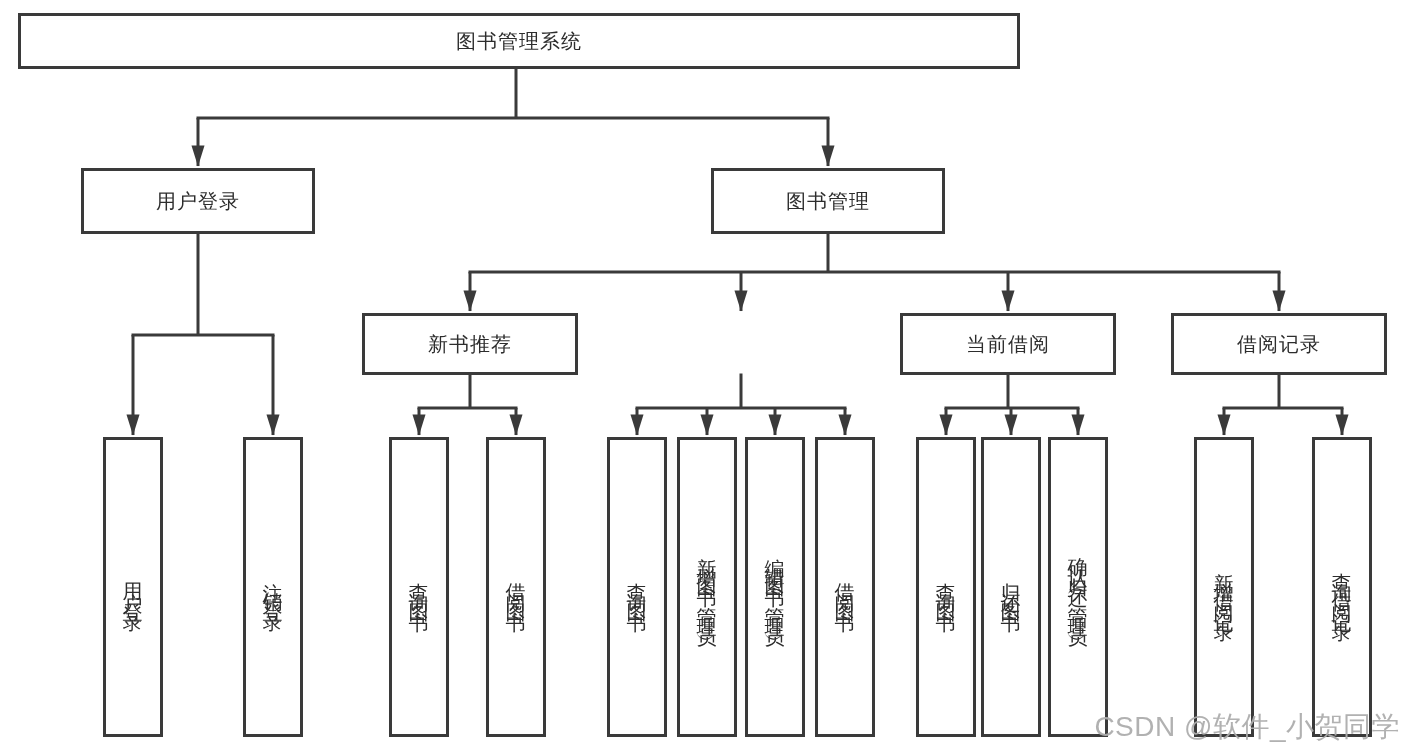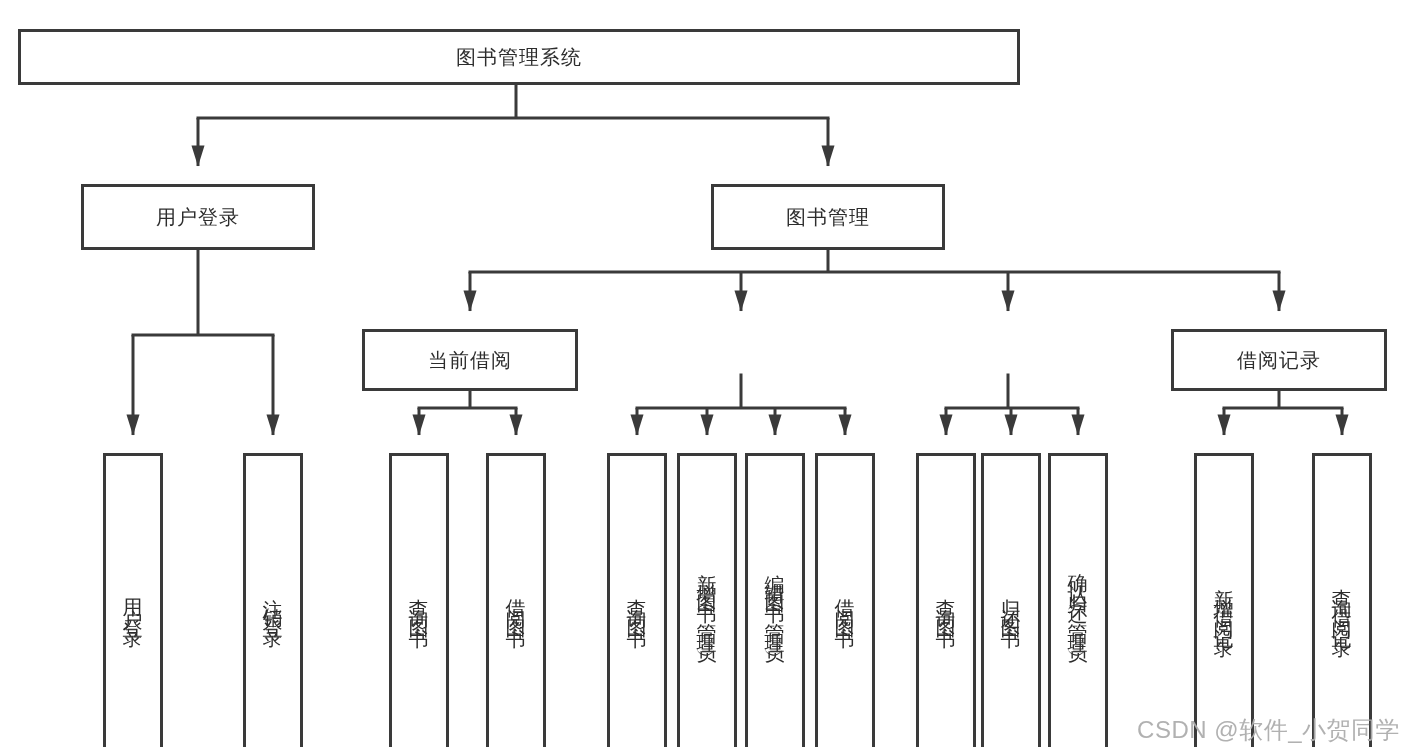--- a/index.html
+++ b/index.html
@@ -24,21 +24,20 @@
   .node {
     position: absolute;
     box-sizing: border-box;
     background: #ffffff;
     border: 3px solid #3a3a3a;
     display: flex;
     align-items: center;
     justify-content: center;
     z-index: 2;
     color: #2d2d2d;
-    margin-top: 16px;
   }
   .hnode {
     font-size: 20px;
     letter-spacing: 1px;
   }
   .root {
     left: 18px;
     top: 13px;
     width: 1002px;
     height: 56px;
@@ -65,21 +64,21 @@
     letter-spacing: 10px;
     line-height: 1;
     white-space: nowrap;
     color: #2d2d2d;
   }
   #watermark {
     position: absolute;
     right: 5px;
     bottom: 1px;
     z-index: 3;
-    font-size: 24px;
+    font-size: 28px;
     color: rgba(173, 173, 173, 0.95);
     letter-spacing: 0.5px;
     white-space: nowrap;
   }
   .wire {
     stroke: #3a3a3a;
     stroke-width: 3;
     fill: none;
     stroke-linecap: square;
   }
@@ -156,20 +155,23 @@
   </div>
 
   <div class="node lvl2 hnode" style="left:81px;">
     <span>用户登录</span>
   </div>
   <div class="node lvl2 hnode" style="left:711px;text-align:right;">
     <span>图书管理</span>
   </div>
 
   <div class="node lvl3 hnode" style="left:362px;">
+    <span>新书推荐</span>
+  </div>
+  <div class="node lvl3 hnode" style="left:900px;">
     <span>当前借阅</span>
   </div>
   <div class="node lvl3 hnode" style="left:1171px;">
     <span>借阅记录</span>
   </div>
 
   <div class="node leaf" style="left:103px;">
     <span class="vtext">用户登录</span>
   </div>
   <div class="node leaf" style="left:243px;">

